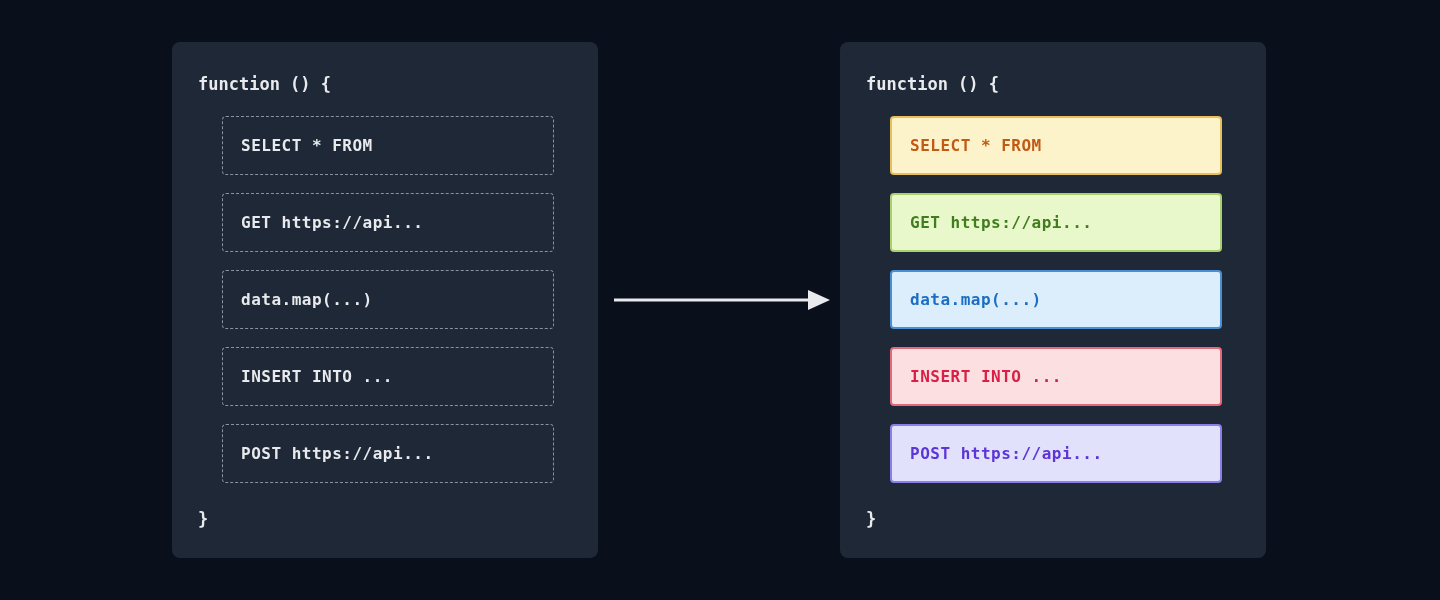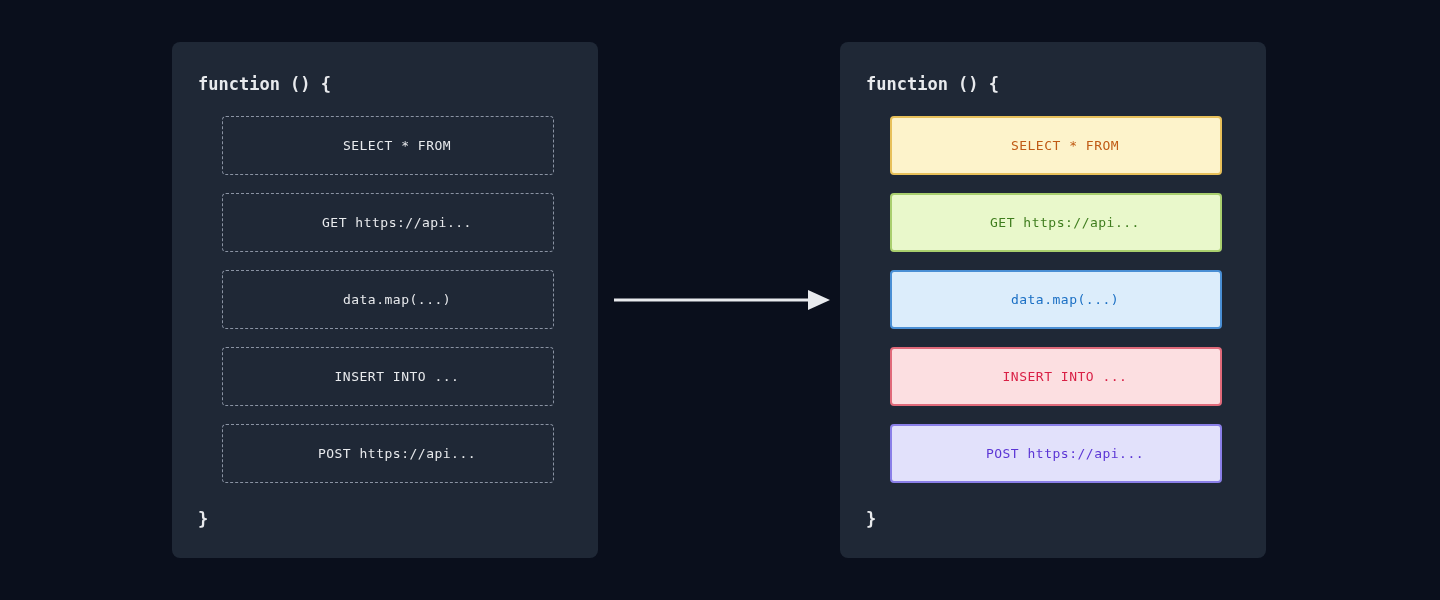--- a/index.html
+++ b/index.html
@@ -40,24 +40,23 @@
   }
   .code-box {
     box-sizing: border-box;
     width: 332px;
     height: 59px;
     margin-bottom: 18px;
     border-radius: 4px;
     display: flex;
     align-items: center;
     padding-left: 18px;
-    font-size: 13px;
-    font-weight: normal;
+    font-size: 16px;
+    font-weight: bold;
     letter-spacing: 0.5px;
-    justify-content: center;
   }
   .code-box.dashed {
     border: 1px dashed #8a93a3;
     color: #e8eaed;
     background: transparent;
   }
   .code-box.solid {
     border: 2px solid;
   }
   .fn-close {

